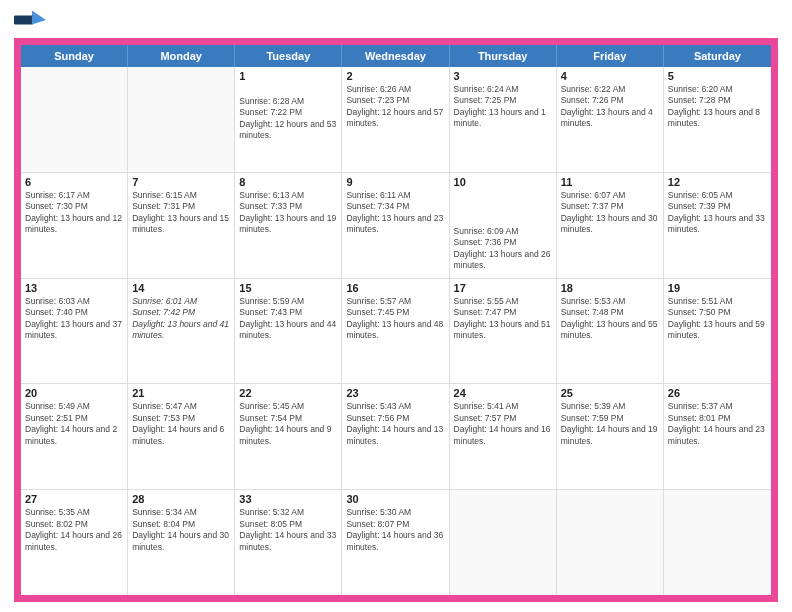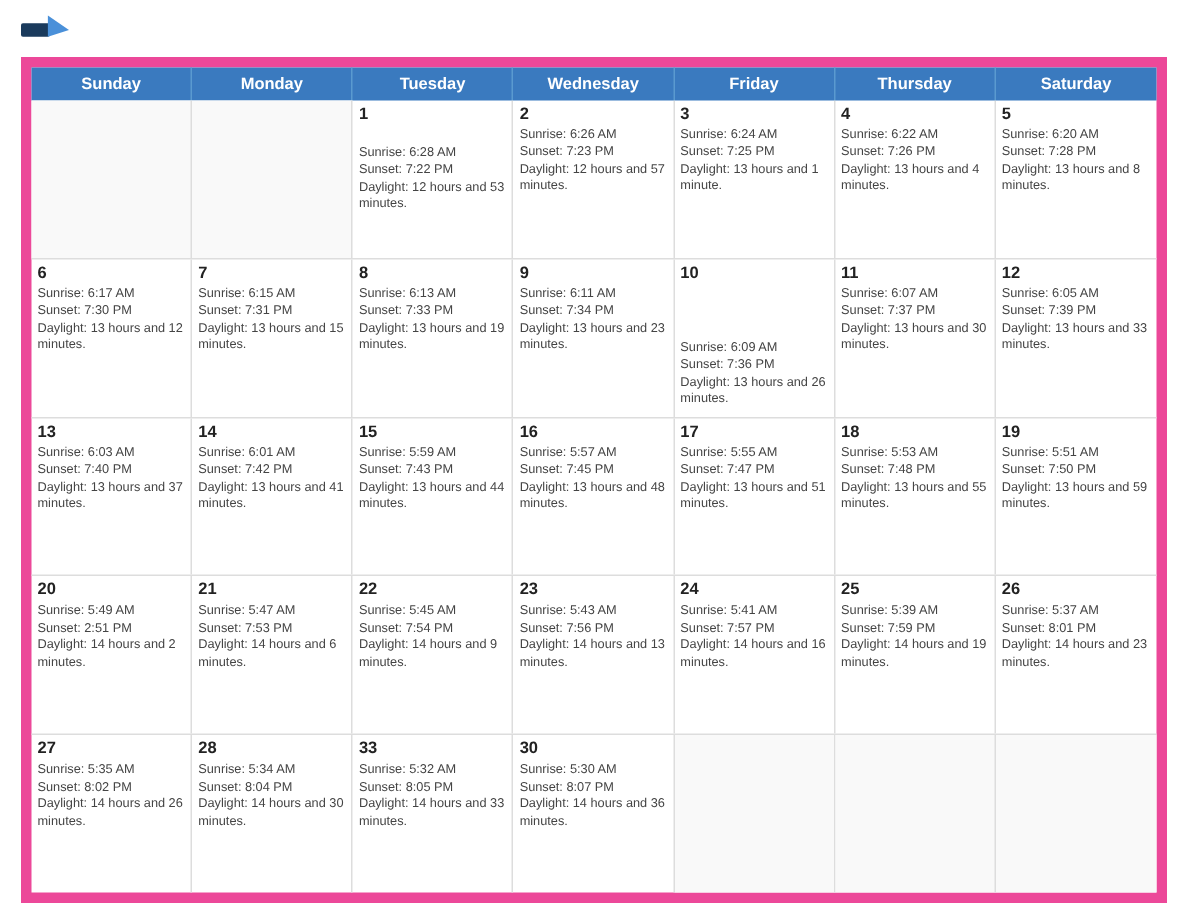--- a/index.html
+++ b/index.html
@@ -123,22 +123,22 @@
       <div class="location"></div>
     </div>
   </div>
 
   <div class="calendar">
     <div class="cal-header">
     <div class="cal-header-cell">Sunday</div>
         <div class="cal-header-cell">Monday</div>
         <div class="cal-header-cell">Tuesday</div>
         <div class="cal-header-cell">Wednesday</div>
+        <div class="cal-header-cell">Thursday</div>
         <div class="cal-header-cell">Friday</div>
-        <div class="cal-header-cell">Thursday</div>
         <div class="cal-header-cell">Saturday</div>
       </div>
     <div class="cal-body">
     <div class="cal-row">
           <div class="cal-cell empty"></div>
           <div class="cal-cell empty"></div>
           <div class="cal-cell">
             <div class="day-num">1</div>
             <div class="day-info" style="white-space: pre-line; margin-top: 12px;">Sunrise: 6:28 AM
 Sunset: 7:22 PM
@@ -215,21 +215,21 @@
         </div>
         <div class="cal-row">
           <div class="cal-cell">
             <div class="day-num">13</div>
             <div class="day-info" style="white-space: pre-line;">Sunrise: 6:03 AM
 Sunset: 7:40 PM
 Daylight: 13 hours and 37 minutes.</div>
           </div>
           <div class="cal-cell">
             <div class="day-num">14</div>
-            <div class="day-info" style="white-space: pre-line;">Sunrise: 6:01 AM
+            <div class="day-info" style="white-space: pre-line; font-style: italic;">Sunrise: 6:01 AM
 Sunset: 7:42 PM
 Daylight: 13 hours and 41 minutes.</div>
           </div>
           <div class="cal-cell">
             <div class="day-num">15</div>
             <div class="day-info" style="white-space: pre-line;">Sunrise: 5:59 AM
 Sunset: 7:43 PM
 Daylight: 13 hours and 44 minutes.</div>
           </div>
           <div class="cal-cell">

